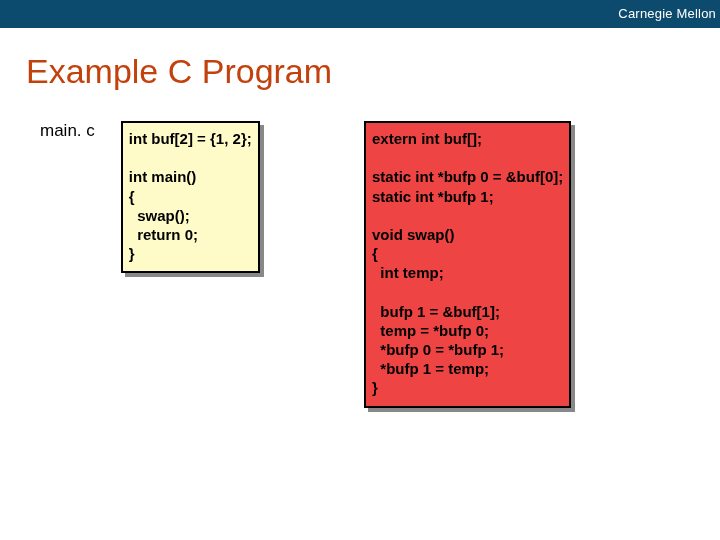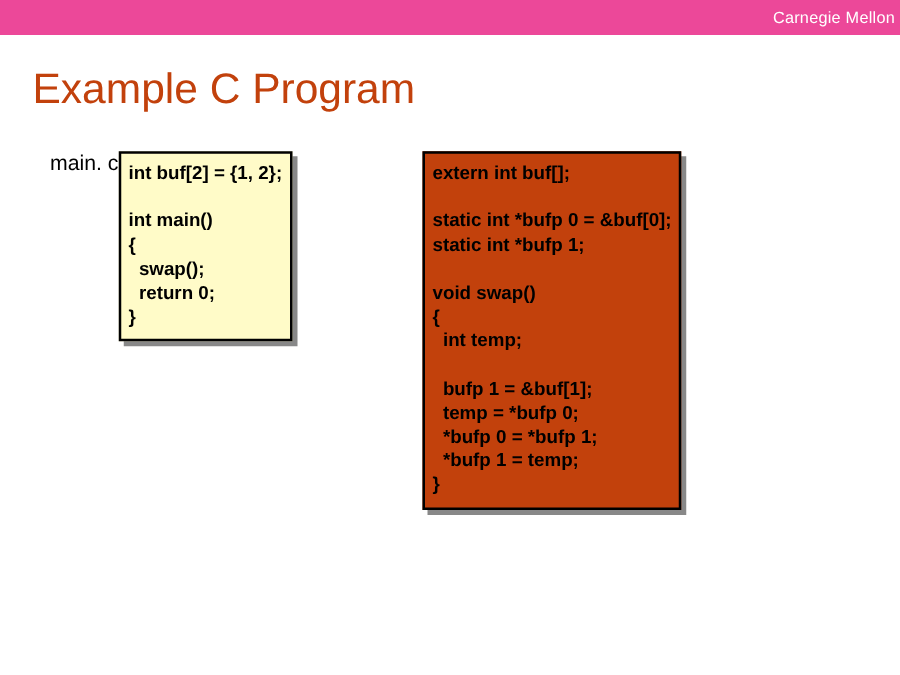--- a/index.html
+++ b/index.html
@@ -7,21 +7,21 @@
     width: 720px;
     height: 540px;
     background: #ffffff;
     font-family: Arial, Helvetica, sans-serif;
     overflow: hidden;
     position: relative;
   }
   .topbar {
     width: 100%;
     height: 28px;
-    background: #ec4899;
+    background: #0c4a6e;
     color: #ffffff;
     text-align: right;
     font-size: 13px;
     line-height: 28px;
     padding-right: 4px;
     letter-spacing: 0.2px;
   }
   .title {
     font-size: 34px;
     font-weight: 400;
@@ -46,23 +46,24 @@
   .codebox {
     position: relative;
     border: 2px solid #000;
     padding: 6px 6px 8px 6px;
     font-family: Arial, Helvetica, sans-serif;
     font-size: 15px;
     font-weight: 700;
     line-height: 1.28;
     white-space: pre;
     box-shadow: 4px 4px 0 #888;
+    margin-left: 26px;
   }
   .codebox.yellow { background: #fffbc8; }
-  .codebox.green  { background: #c2410c; }
+  .codebox.green  { background: #ef4444; }
 </style>
 </head>
 <body>
 
 <div class="topbar">
   <span>Carnegie Mellon</span>
 </div>
 
 <div class="title">Example C Program</div>
 

